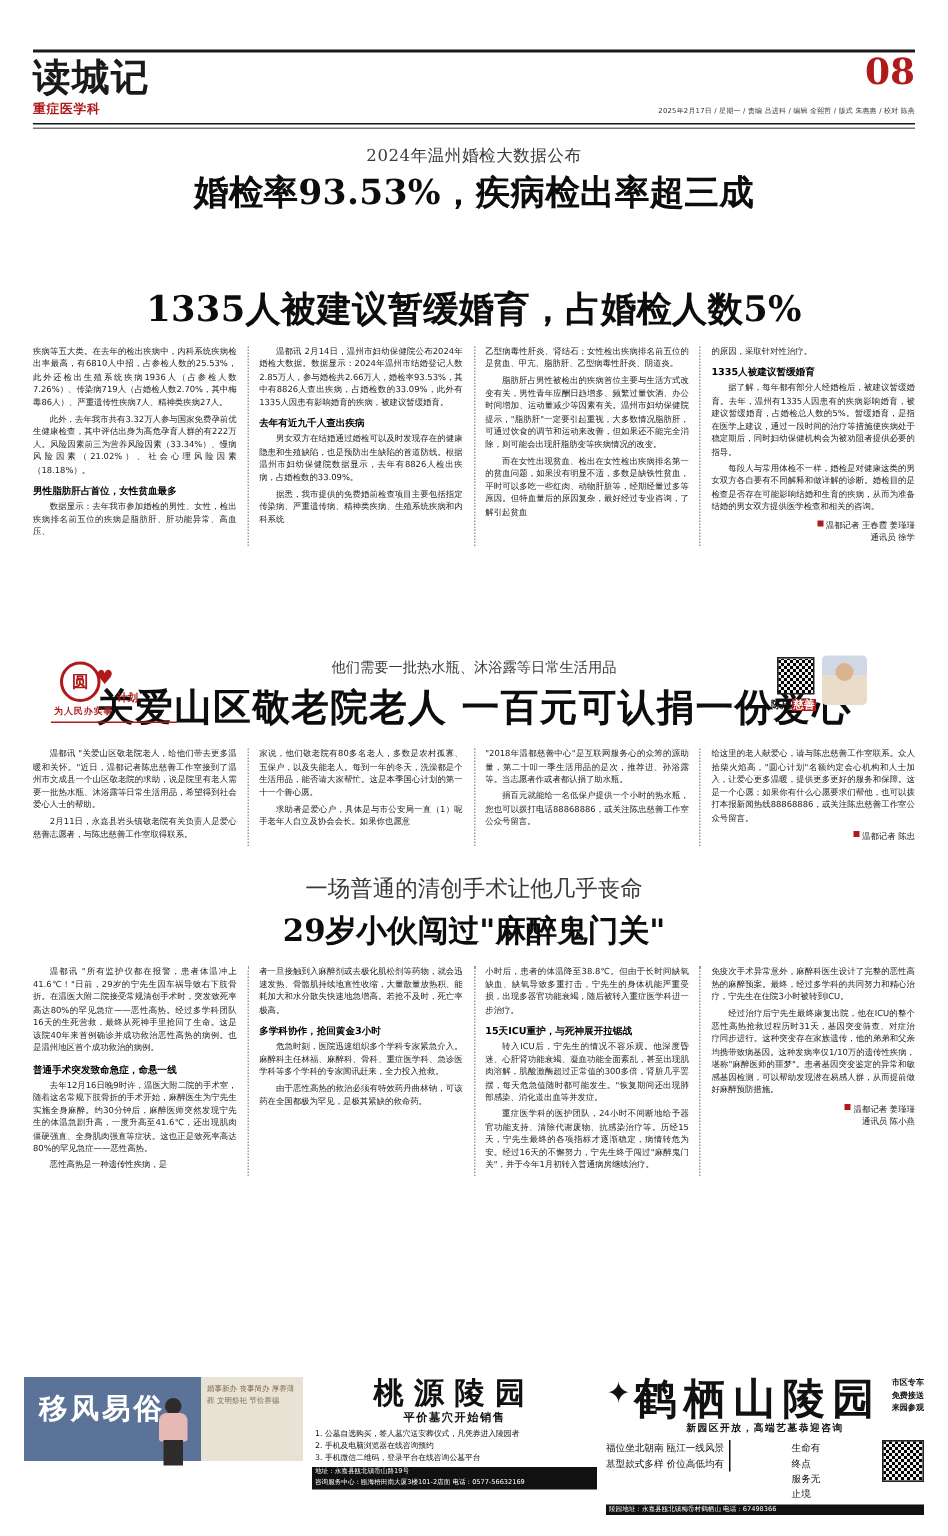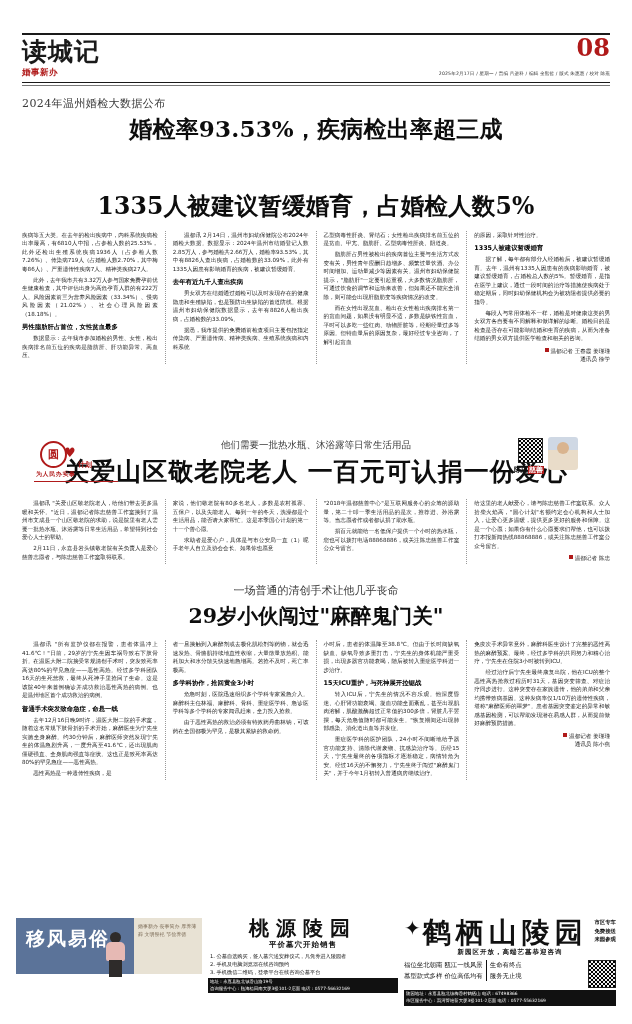--- a/index.html
+++ b/index.html
@@ -51,21 +51,21 @@
     border-top: 1px solid #1a1a1a;
   }
   .mh-rule2 {
     position: absolute; left: 22px; top: 84.5px; right: 22px;
     border-top: 0.6px solid #777;
   }
 
   
   .a1 { position: absolute; left: 22px; top: 96px; right: 22px; }
   .kicker {
-    font-size: 11px; color: #3a3a3a;
+    text-align: center; font-size: 11px; color: #3a3a3a;
     font-family: "DejaVu Serif", "Liberation Serif", serif;
     letter-spacing: 0.4px; margin-bottom: 4px;
   }
   .headline1, .headline2 {
     text-align: center;
     font-family: "DejaVu Serif", "Liberation Serif", serif;
     font-weight: 700; color: #0d0d0d;
     letter-spacing: 0.2px;
   }
   .headline1 { font-size: 23px; line-height: 1.24; }
@@ -174,21 +174,21 @@
     font-size: 7px; font-weight: 700; color: #111;
   }
   .qr-caption em {
     font-style: normal; color: #fff; background: #b01a1a;
     padding: 0 1px;
   }
 
   
   .a3 { position: absolute; left: 22px; top: 583px; right: 22px; }
   .a3-kicker {
-    text-align: center; font-size: 11px; color: #3a3a3a;
+    text-align: center; font-size: 15px; color: #3a3a3a;
     font-family: "DejaVu Serif", "Liberation Serif", serif;
   }
   .a3-title {
     text-align: center; font-size: 20.5px; font-weight: 700;
     color: #0d0d0d; margin-top: 4px;
     font-family: "DejaVu Serif", "Liberation Serif", serif;
   }
 
   
   .ads {
@@ -267,21 +267,21 @@
   .ad3-badge {
     position: absolute; right: 0; top: 0;
     font-size: 5.4px; color: #111; font-weight: 700;
     line-height: 1.6; text-align: center;
   }
   .ad3-sub {
     font-size: 6.5px; color: #111; text-align: center;
     letter-spacing: 1px; margin-top: 1px; font-weight: 700;
   }
   .ad3-cols {
-    display: flex; margin-top: 3px; align-items: flex-start;
+    display: flex; margin-top: 3px; align-items: flex-start; gap: 38px;
   }
   .ad3-c1 { font-size: 6.4px; line-height: 1.6; color: #111; padding-right: 3px;
             border-right: 1px solid #111; }
   .ad3-c2 { font-size: 6.4px; line-height: 1.6; color: #111; padding-left: 3px; flex: 1; }
   .ad3-qr {
     width: 28px; height: 28px; margin-left: 2px;
     background:
       repeating-linear-gradient(0deg,#111 0 2px,#fff 2px 4px),
       repeating-linear-gradient(90deg,#111 0 2px,#fff 2px 4px);
     background-blend-mode: difference;
@@ -294,21 +294,21 @@
 </style>
 </head>
 <body>
 
 <div class="page">
 
   <div class="masthead">
     <div class="masthead-inner">
       <div class="mh-left">
         <div class="mh-title">读城记</div>
-        <div class="mh-sub">婚事新办</div>
+        <div class="mh-sub">重症医学科</div>
       </div>
       <div class="mh-right">
         <div class="mh-pageno">08</div>
         <div class="mh-meta">2025年2月17日 / 星期一 / 责编 吕进科 / 编辑 金熙哲 / 版式 朱惠惠 / 校对 陈燕</div>
       </div>
     </div>
   </div>
   <div class="mh-rule"></div>
   <div class="mh-rule2"></div>
 

